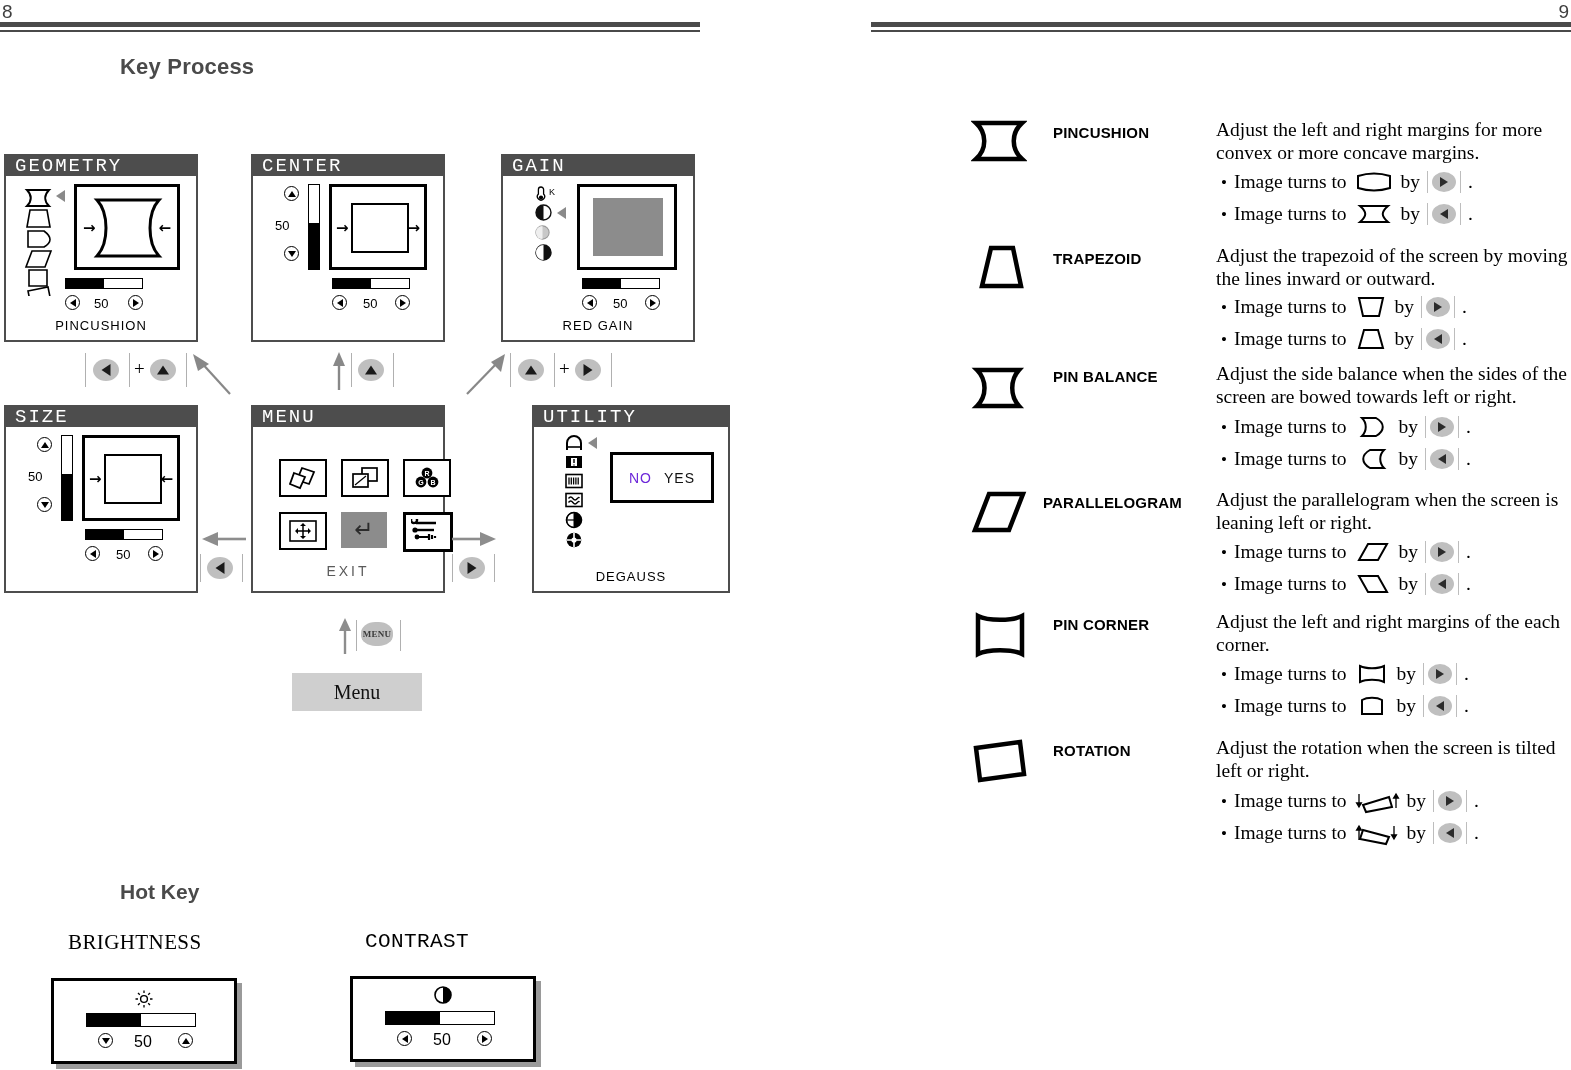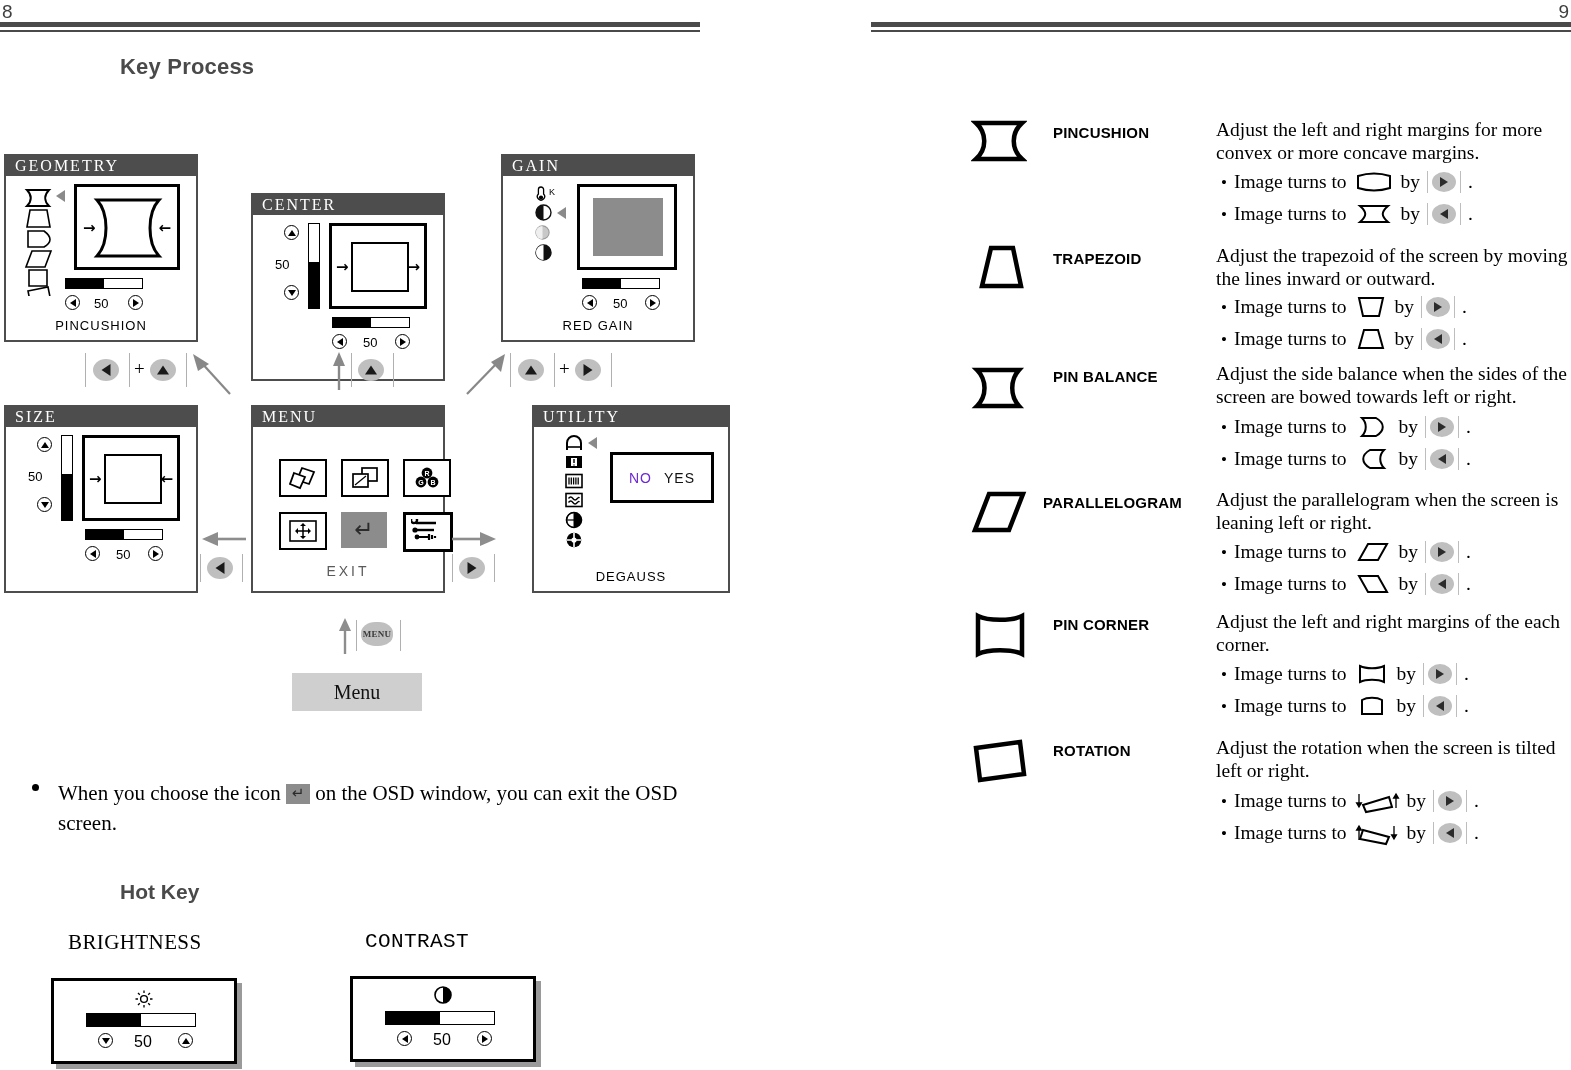--- a/index.html
+++ b/index.html
@@ -29,21 +29,21 @@
   .title-left{left:120px;top:54px;}
   .title-right{left:120px;top:54px;}
 
   
   .osd{
     position:absolute;background:#ffffff;border:2px solid #4d4d4d;
     box-sizing:border-box;
   }
   .osd .bar{
     height:20px;background:#4d4d4d;color:#ffffff;
-    font-family:Liberation Serif, serif;font-size:16px;
+    font-family:Liberation Mono, monospace;font-size:19px;
     letter-spacing:2px;padding-left:9px;line-height:20px;box-sizing:border-box;
   }
   .osd .body{position:relative;height:calc(100% - 20px);}
 
   
   .scr-outer{position:absolute;border:3px solid #000;background:#fff;box-sizing:border-box;}
   .scr-inner{position:absolute;border:2px solid #000;background:#fff;box-sizing:border-box;}
   .slider{position:absolute;border:1px solid #000;background:#fff;box-sizing:border-box;overflow:hidden;}
   .slider .fill{height:100%;background:#000;}
   .vslider{position:absolute;border:1px solid #000;background:#fff;box-sizing:border-box;overflow:hidden;}
@@ -149,21 +149,21 @@
       <div class="slider" style="left:59px;top:102px;width:78px;height:11px;">
         <div class="fill" style="width:50%"></div>
       </div>
       <div class="circbtn left" style="left:59px;top:119px;"></div>
       <div class="numtxt" style="left:88px;top:120px;">50</div>
       <div class="circbtn right" style="left:122px;top:119px;"></div>
       <div class="lbl" style="left:0;right:0;text-align:center;top:142px;">PINCUSHION</div>
     </div>
   </div>
 
-  <div class="osd" style="left:251px;top:154px;width:194px;height:188px;margin-top:39px;">
+  <div class="osd" style="left:251px;top:154px;width:194px;height:188px;">
     <div class="bar">CENTER</div>
     <div class="body">
       <div class="circbtn up" style="left:31px;top:10px;"></div>
       <div class="numtxt" style="left:22px;top:42px;">50</div>
       <div class="circbtn down" style="left:31px;top:70px;"></div>
       <div class="vslider" style="left:55px;top:8px;width:12px;height:86px;">
         <div class="vfill" style="height:55%"></div>
       </div>
 
       <div class="scr-outer" style="left:76px;top:8px;width:98px;height:86px;">
@@ -415,26 +415,20 @@
     <div class="keybtn menu" style="left:26px;top:4px;">
       <span>MENU</span>
     </div>
     <div class="tick" style="left:65px;top:2px;height:31px;"></div>
   </div>
 
   <div class="startbox" style="left:292px;top:673px;width:130px;height:38px;">
     <span>Menu</span>
   </div>
 
-  <div class="note" style="left:58px;top:778px;width:650px;">
-    <span class="bullet"></span>
-    <span>When you choose the icon</span>
-    <span class="inline-exit"></span>
-    <span>on the OSD window, you can exit the OSD screen.</span>
-  </div>
 
   <div class="hotkey-title" style="left:120px;top:880px;">Hot Key</div>
 
   <div class="hk-label" style="left:68px;top:930px;">BRIGHTNESS</div>
   <div class="hkbox" style="left:51px;top:978px;width:186px;height:86px;">
     <svg style="position:absolute;left:50%;top:8px;transform:translateX(-50%);" width="20" height="20" viewBox="0 0 20 20">
       <circle cx="10" cy="10" r="3.4" fill="none" stroke="#000" stroke-width="1.4"></circle>
       <path d="M10 1.5 V4 M10 16 V18.5 M1.5 10 H4 M16 10 H18.5 M4 4 L5.8 5.8 M14.2 14.2 L16 16 M16 4 L14.2 5.8 M5.8 14.2 L4 16" stroke="#000" stroke-width="1.3"></path>
     </svg>
     <div class="slider" style="left:32px;top:32px;width:110px;height:14px;">

